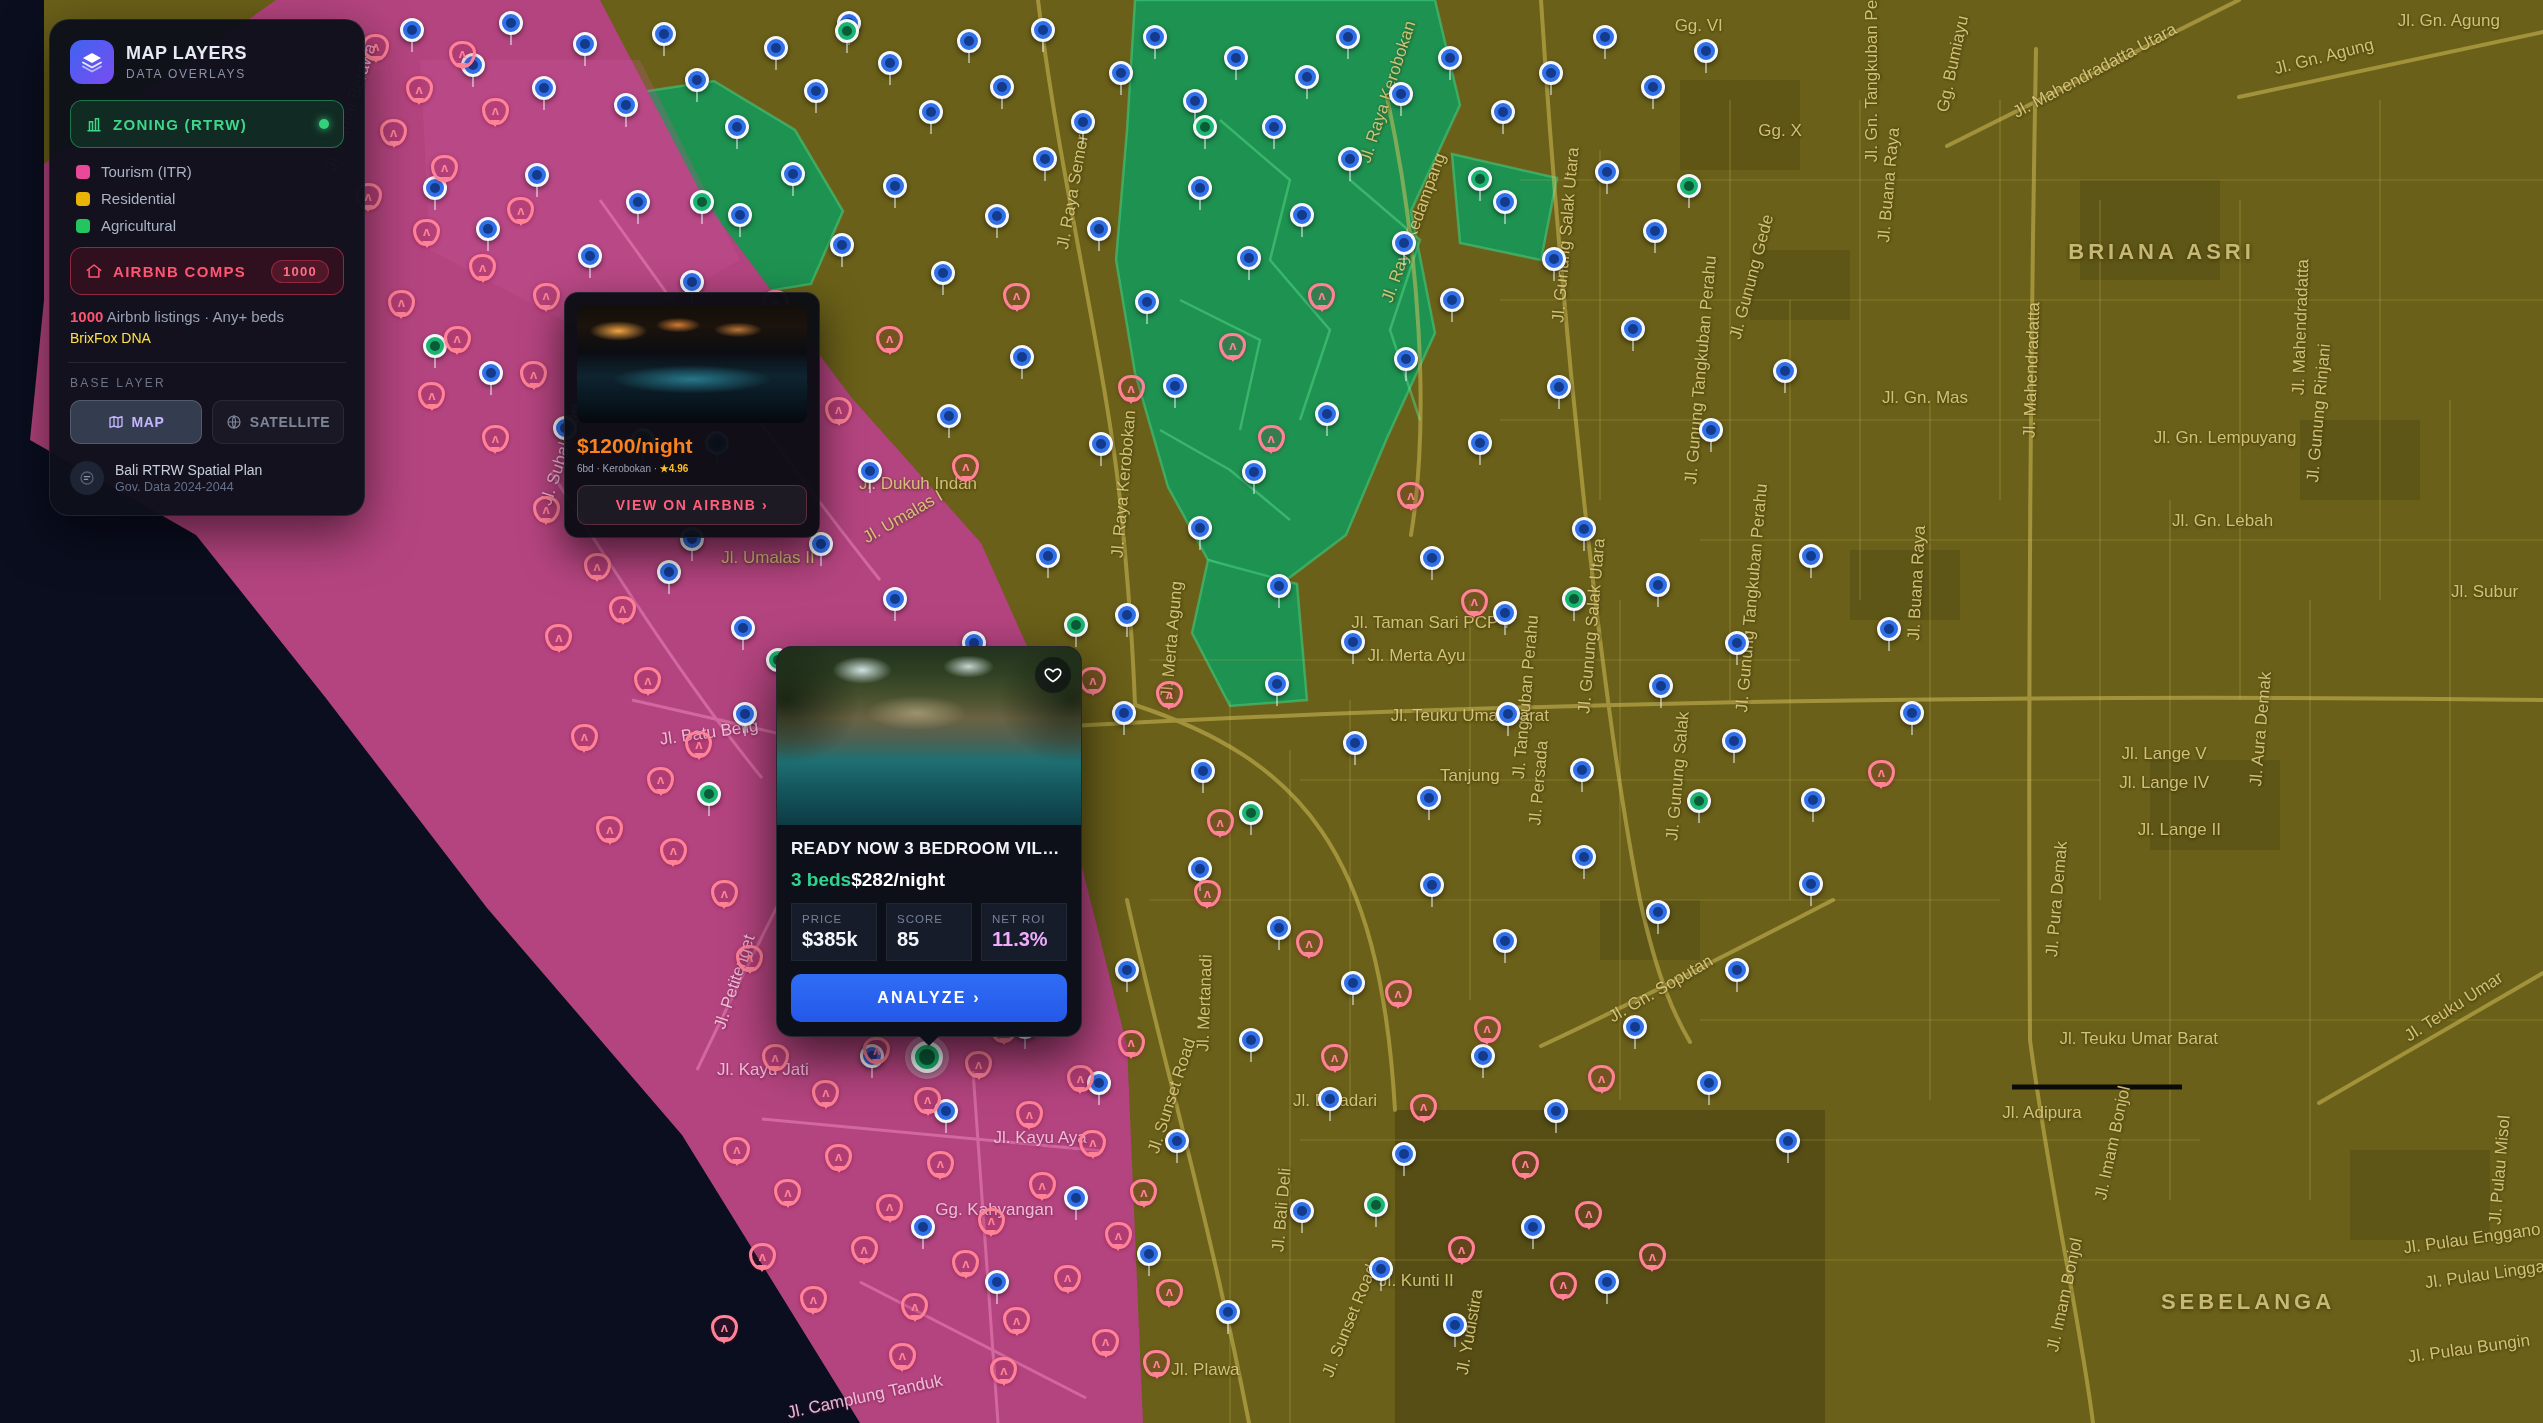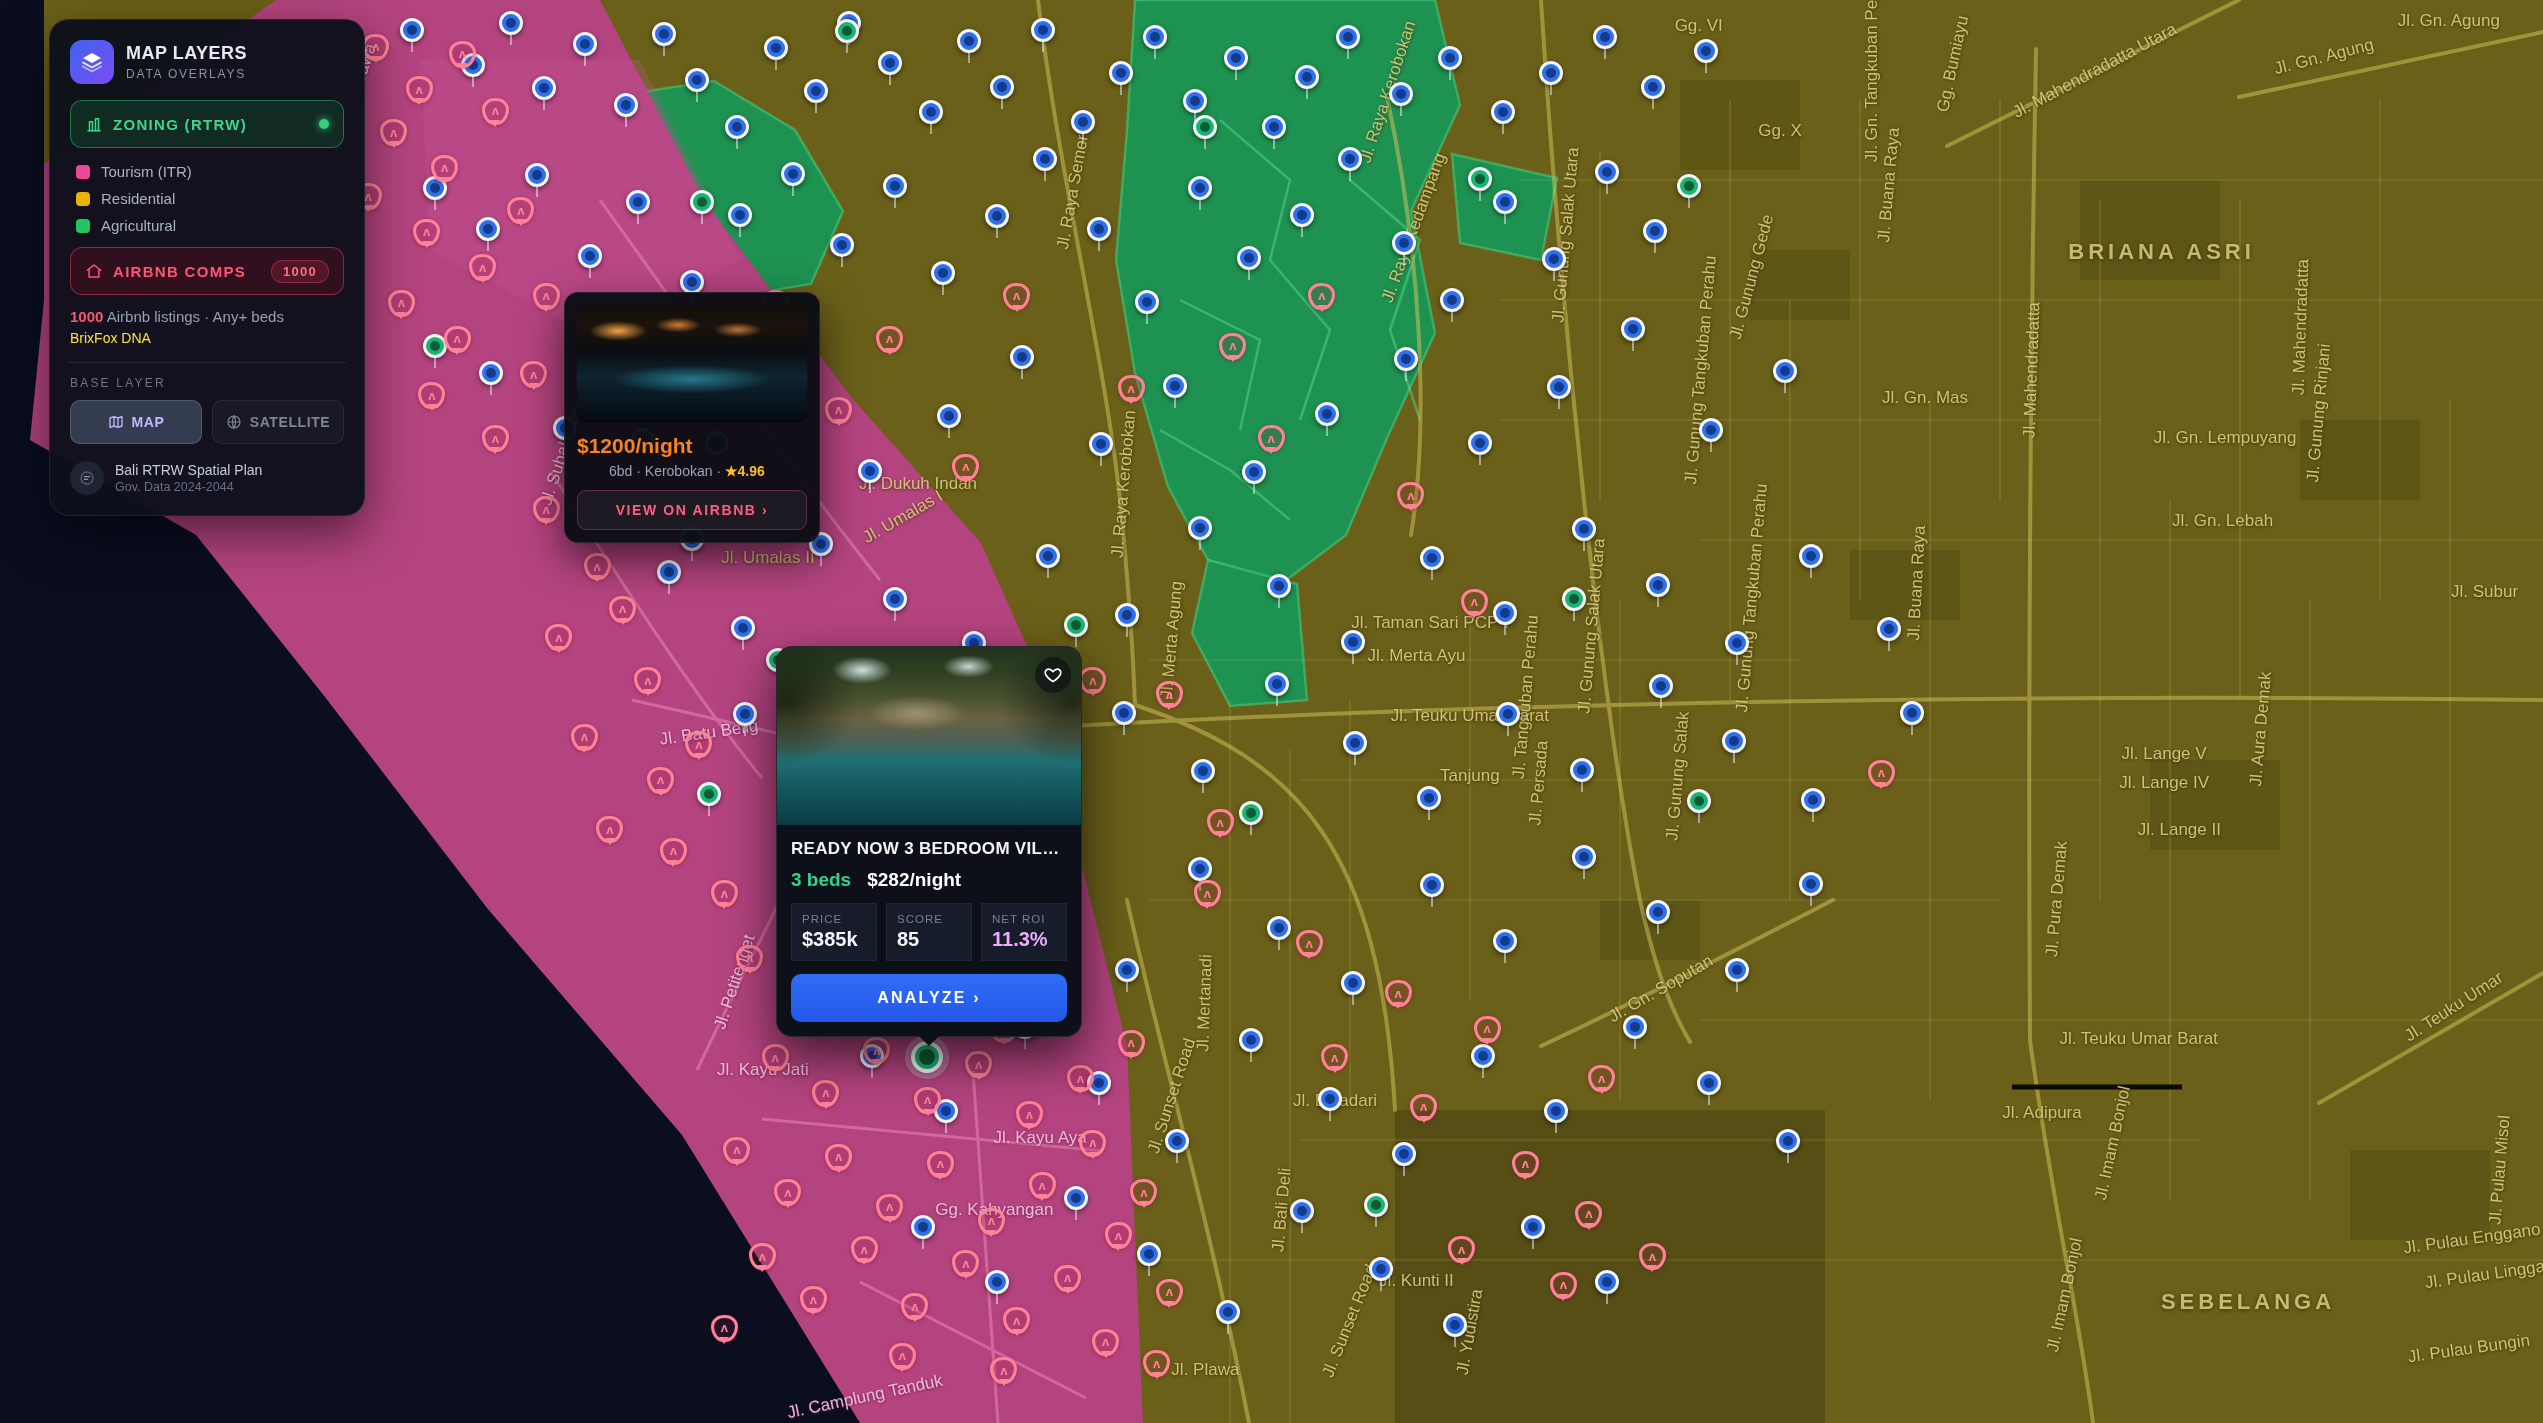--- a/index.html
+++ b/index.html
@@ -90,21 +90,21 @@
              background:rgba(10,12,20,.96); border:1px solid rgba(255,255,255,.09);
              border-radius:14px; padding:12px; box-shadow:0 16px 40px rgba(0,0,0,.6); }
   .tooltip-img { height:118px; border-radius:9px;
     background:
       radial-gradient(18% 12% at 18% 22%, rgba(255,172,70,.95), transparent 70%),
       radial-gradient(14% 9% at 44% 17%, rgba(255,150,60,.8), transparent 70%),
       radial-gradient(15% 9% at 70% 21%, rgba(255,160,70,.7), transparent 70%),
       radial-gradient(46% 16% at 50% 63%, rgba(45,140,160,.8), transparent 75%),
       linear-gradient(180deg,#140e09 0%,#1b130c 18%,#0b0d12 40%,#0e2430 60%,#0a1a24 76%,#05080d 100%); }
   .tooltip-price { margin-top:11px; font-size:21px; font-weight:bold; color:#f9821e; }
-  .tooltip-details { margin-top:5px; font-size:14px; color:#9aa3b7;margin-left:32px; }
+  .tooltip-details { margin-top:5px; font-size:10px; color:#9aa3b7; }
   .tooltip-details .star { color:#fbbf24; font-weight:bold; }
   .tooltip-cta { margin-top:11px; height:40px; width:100%; border-radius:9px;
                  background:rgba(255,255,255,.05); border:1px solid rgba(255,95,125,.28);
                  display:flex; align-items:center; justify-content:center; color:#ff5f7d;
                  font-size:14px; font-weight:bold; letter-spacing:1.6px; cursor:pointer; font-family:inherit; }
 
   
   .card { position:absolute; left:776px; top:646px; width:306px; z-index:9;
           background:#0d1018; border:1px solid rgba(255,255,255,.1); border-radius:16px;
           overflow:visible; box-shadow:0 20px 50px rgba(0,0,0,.65); }
@@ -117,21 +117,21 @@
       radial-gradient(22% 13% at 46% 37%, rgba(206,190,150,.55), transparent 75%),
       radial-gradient(30% 45% at 3% 30%, rgba(10,22,10,.75), transparent 80%),
       radial-gradient(30% 45% at 97% 30%, rgba(10,22,10,.7), transparent 80%),
       linear-gradient(180deg,#24321d 0%,#2e4023 14%,#49512e 28%,#6a6242 40%,#4e6152 52%,#1f6f72 64%,#15595f 78%,#0d3b44 100%); }
   .heart-btn { position:absolute; top:10px; right:10px; width:36px; height:36px; border-radius:50%;
                background:rgba(8,10,16,.55); border:none; display:flex; align-items:center;
                justify-content:center; cursor:pointer; }
   .card-body { padding:14px; }
   .card-title { font-size:17px; font-weight:bold; color:#f2f4f9; letter-spacing:.3px;
                 white-space:nowrap; overflow:hidden; text-overflow:ellipsis; }
-  .card-row { display:flex; gap:16px; align-items:baseline; margin-top:10px; }
+  .card-row { display:flex; align-items:baseline; margin-top:10px; }
   .beds { color:#2fd48e; font-size:19px; font-weight:bold; }
   .nightly { color:#fff; font-size:19px; font-weight:bold; }
   .stats { display:flex; gap:9px; margin-top:12px; }
   .stat { flex:1; background:#161c2a; border:1px solid rgba(255,255,255,.05);
           border-radius:1px; padding:9px 10px; }
   .stat-label { font-size:11.5px; color:#76819a; letter-spacing:1px; }
   .stat-value { font-size:20px; font-weight:bold; color:#f4f6fb; margin-top:3px; }
   .stat:last-child .stat-value { color:#f0abfc; }
   .analyze-btn { margin-top:13px; height:48px; width:100%; border-radius:10px; border:none;
                  background:linear-gradient(180deg,#2f6df5,#2458e8); display:flex; align-items:center;

